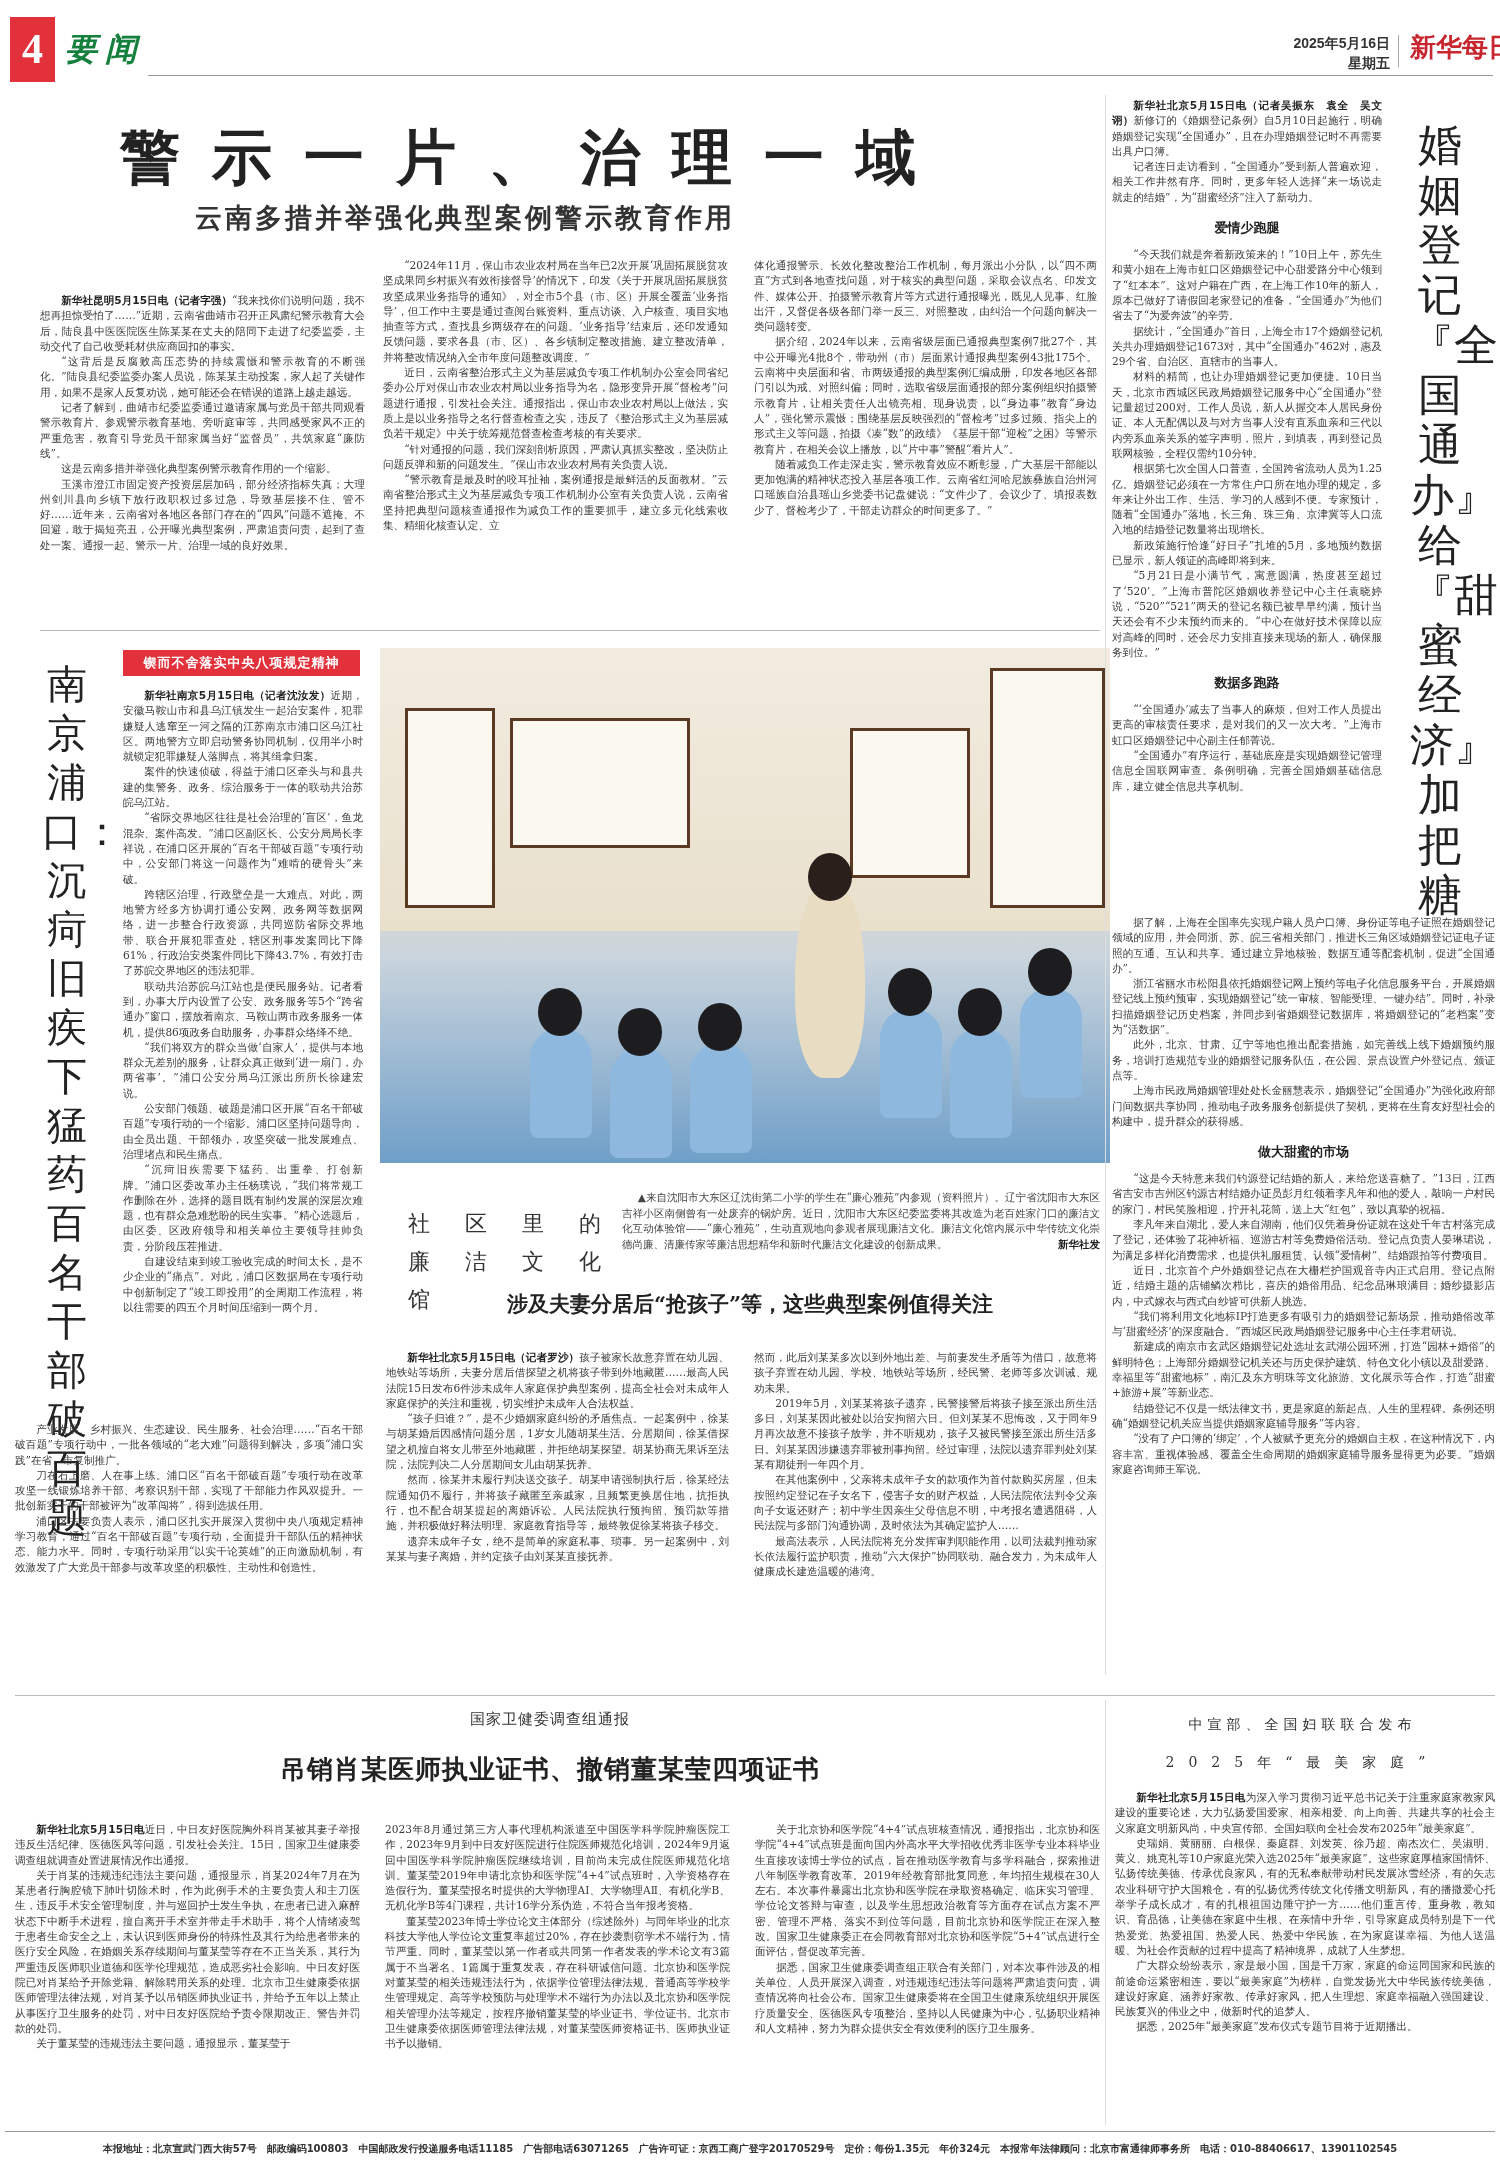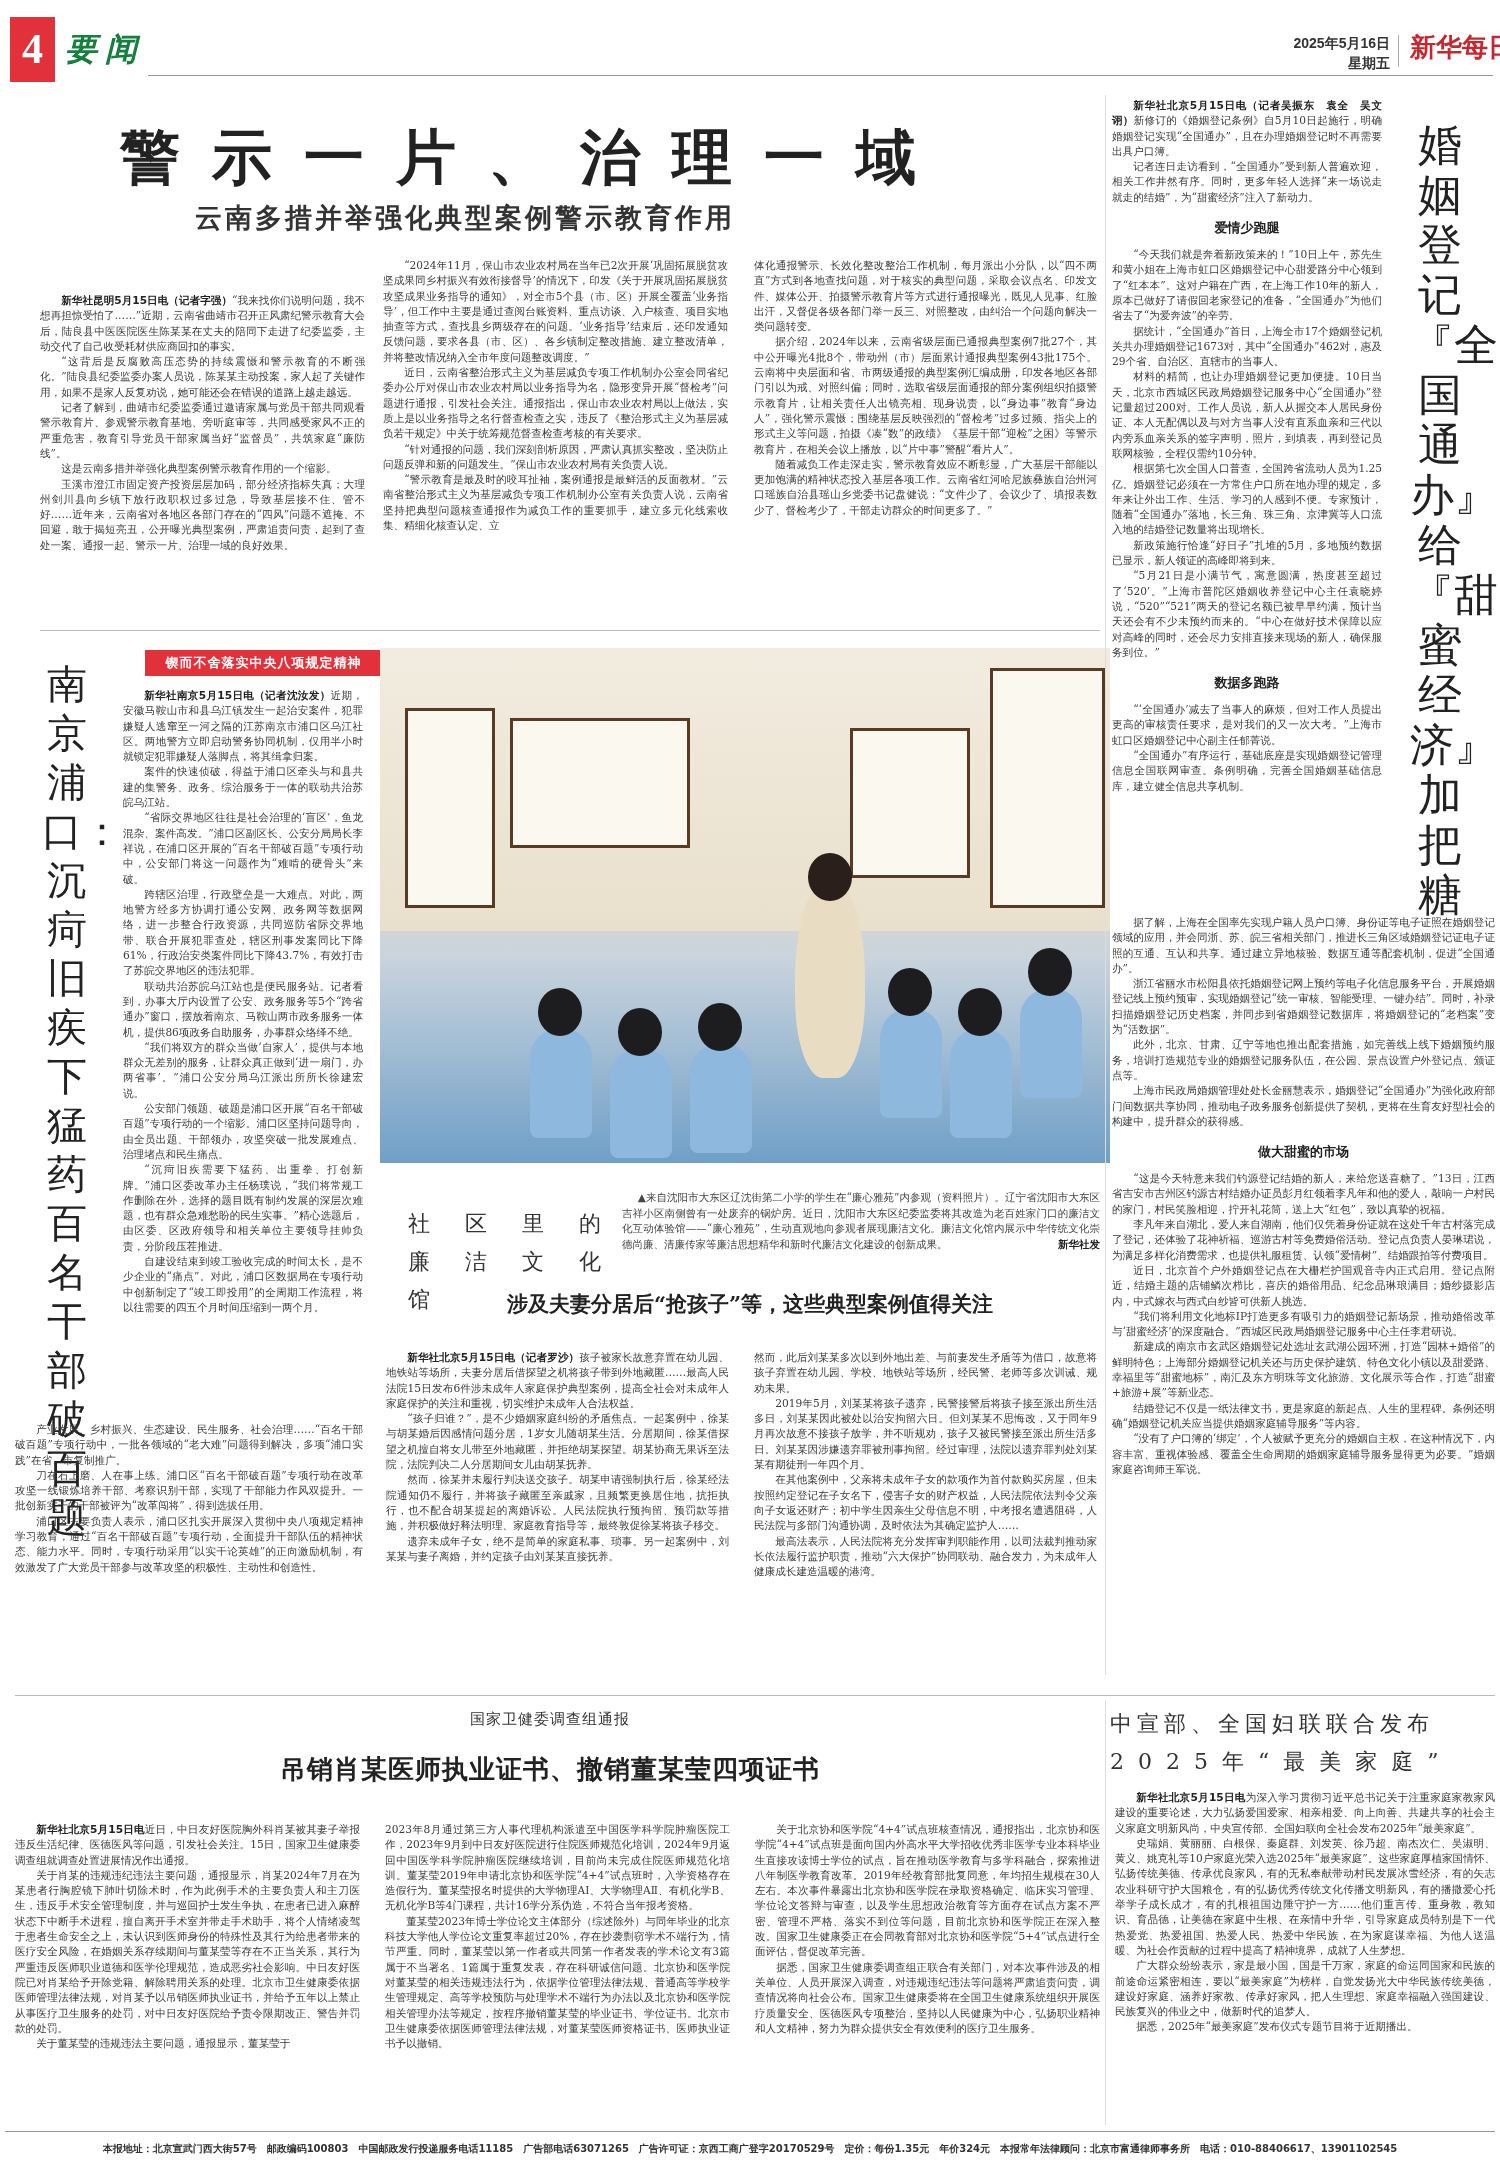--- a/index.html
+++ b/index.html
@@ -17,42 +17,42 @@
   .date-div { left: 1398px; top: 35px; width: 1px; height: 32px; background: #aaa; }
   .brand { left: 1410px; top: 30px; font-size: 26px; color: #c8262f; font-weight: bold; white-space: nowrap; }
 
   .big-title { left: 120px; top: 118px; width: 900px; font-size: 60px; font-weight: bold; letter-spacing: 32px; color: #222; }
   .sub-title { left: 195px; top: 200px; width: 800px; font-size: 27px; color: #333; letter-spacing: 3px; font-family: "DejaVu Sans", sans-serif; }
 
   .col { position: absolute; }
   .vline { position: absolute; width: 1px; background: #ddd; }
   .hline { position: absolute; height: 1px; background: #bbb; }
 
-  .red-banner { left: 123px; top: 650px; width: 237px; height: 26px; background: #e2313a; color: #fff; font-weight: bold; font-size: 13px; text-align: center; line-height: 26px; letter-spacing: 1px; font-family: "DejaVu Sans", sans-serif; margin-left: 22px; }
+  .red-banner { left: 123px; top: 650px; width: 237px; height: 26px; background: #e2313a; color: #fff; font-weight: bold; font-size: 13px; text-align: center; line-height: 26px; letter-spacing: 1px; font-family: "DejaVu Sans", sans-serif; }
   .vert-title { left: 42px; top: 660px; width: 50px; font-size: 40px; line-height: 49px; color: #222; text-align: center; font-family: "DejaVu Sans", sans-serif; }
   .vert-title-r { left: 1410px; top: 120px; width: 60px; font-size: 44px; line-height: 50px; color: #222; text-align: center; font-family: "DejaVu Sans", sans-serif; }
 
   .photo { left: 380px; top: 648px; width: 730px; height: 515px; overflow: hidden; background: linear-gradient(180deg, #efe7d8 0%, #e6dcc8 40%, #c9d4dd 60%, #6f9fc8 100%); }
   .photo .wall { position: absolute; left: 0; top: 0; width: 100%; height: 55%; background: linear-gradient(180deg, #f2ece0, #e9e0cc); }
   .photo .scroll { position: absolute; background: #fbf8ef; border: 3px solid #5a3a22; }
   .photo .person { position: absolute; border-radius: 50% 50% 40% 40%; }
   .photo .kid { position: absolute; width: 62px; height: 110px; border-radius: 30px 30px 8px 8px; background: #8fb8de; }
   .photo .head { position: absolute; width: 44px; height: 48px; border-radius: 50%; background: #1d1c1f; }
 
   .cap-title { left: 408px; top: 1205px; width: 210px; font-size: 22px; line-height: 38px; letter-spacing: 14px; color: #333; }
   .cap-body { left: 622px; top: 1190px; width: 478px; font-size: 10.5px; line-height: 15.5px; color: #444; text-indent: 1.5em; text-align: justify; }
   .cap-credit { font-weight: bold; color: #222; font-family: "DejaVu Sans", sans-serif; float: right; }
 
   .mid-head { left: 420px; top: 1290px; width: 660px; font-size: 21px; font-weight: bold; color: #222; text-align: center; }
 
   .sub-head { font-size: 13px; font-weight: bold; text-align: center; color: #222; font-family: "DejaVu Sans", sans-serif; margin: 14px 0 10px; text-indent: 0; }
 
   .bot-kicker { left: 0; top: 1710px; width: 1100px; text-align: center; font-size: 15px; color: #333; font-family: "DejaVu Sans", sans-serif; letter-spacing: 1px; }
   .bot-title { left: 0; top: 1752px; width: 1100px; text-align: center; font-size: 26px; font-weight: bold; color: #222; letter-spacing: 1px; }
-  .fam-title { left: 1110px; top: 1705px; width: 385px; text-align: left; font-size: 22px; line-height: 38px; color: #333; letter-spacing: 5px; }
+  .fam-title { left: 1110px; top: 1705px; width: 385px; text-align: center; font-size: 14px; line-height: 38px; color: #333; letter-spacing: 5px; }
 
   .footer-rule { left: 5px; top: 2131px; width: 1490px; height: 1px; background: #999; }
   .footer { left: 0; top: 2142px; width: 1500px; font-size: 10px; color: #333; text-align: center; font-family: "DejaVu Sans", sans-serif; font-weight: bold; white-space: nowrap; letter-spacing: 0; }
 </style>
 </head>
 <body>
 
 <div class="abs page-num">4</div>
 <div class="abs section">要闻</div>
 <div class="abs mast-rule"></div>

